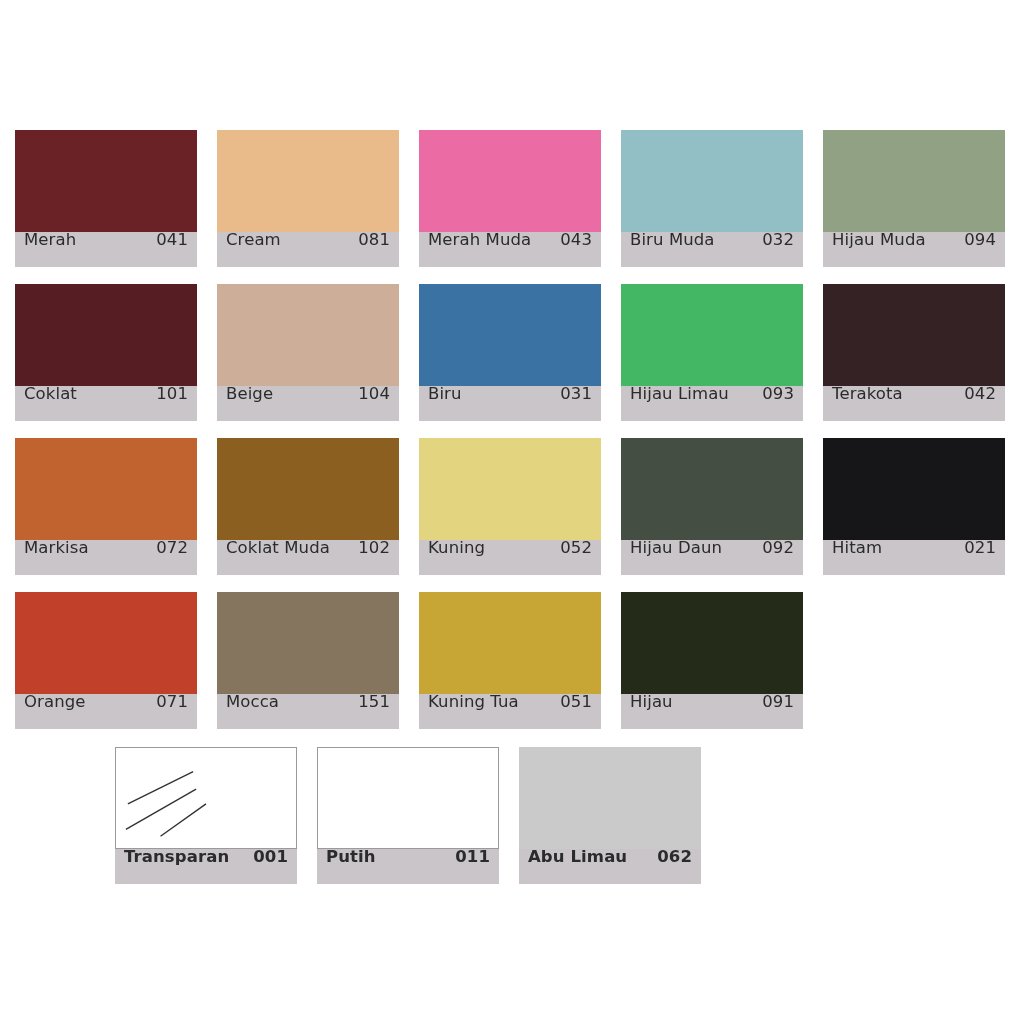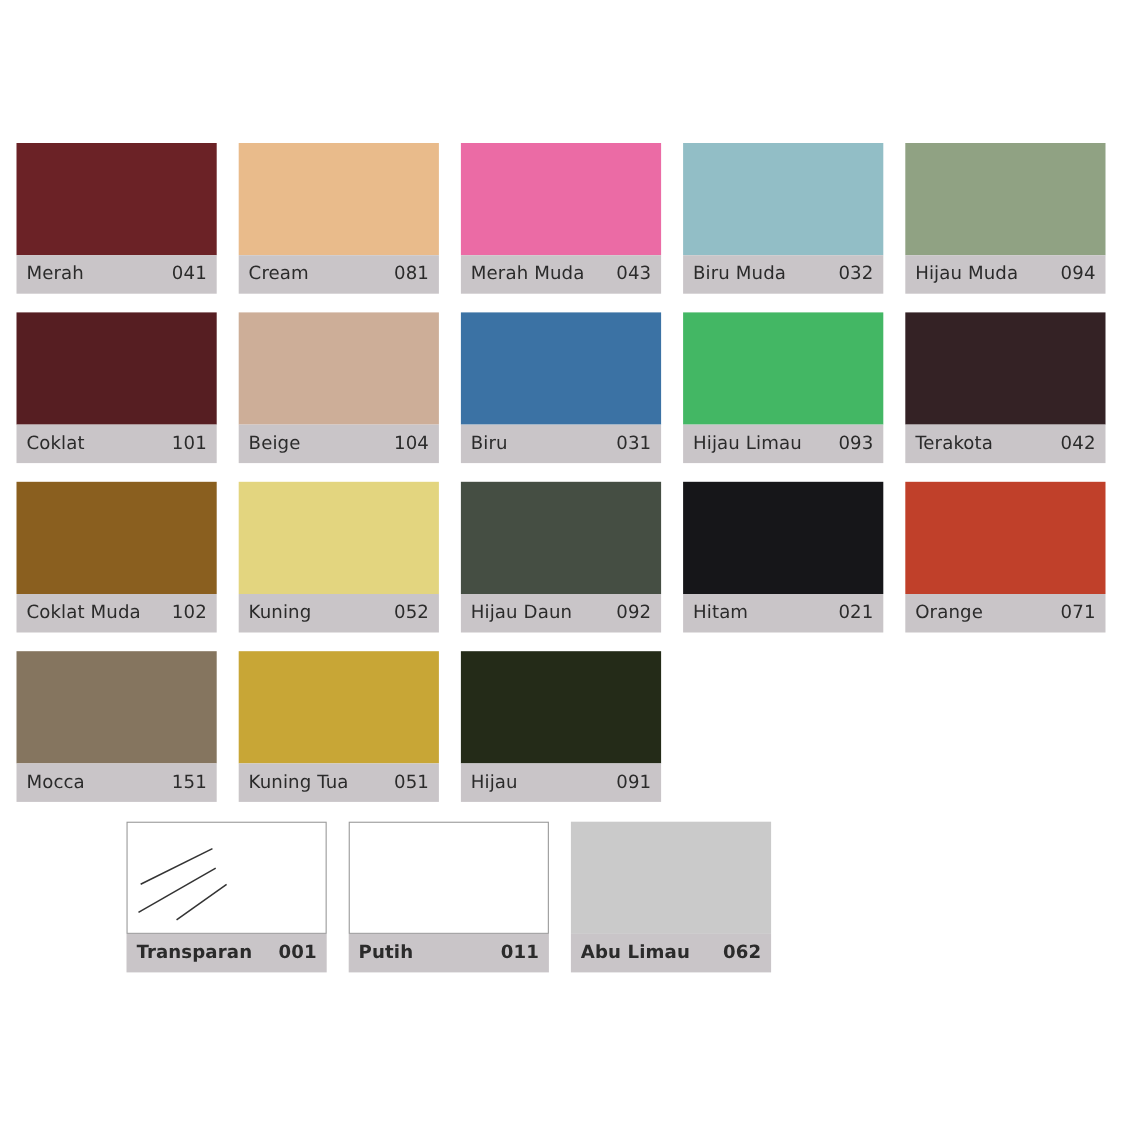--- a/index.html
+++ b/index.html
@@ -46,21 +46,21 @@
     height: 102px;
     box-sizing: border-box;
   }
 
   .swatch-label {
     width: 182px;
     height: 35px;
     background: #c9c5c8;
     box-sizing: border-box;
     display: flex;
-    align-items: center;
+    align-items: flex-start;
     justify-content: space-between;
     padding: 0 9px 0 9px;
     color: #2b2b2b;
     font-size: 16.5px;
     letter-spacing: 0.1px;
     line-height: 1;
   }
 
   .swatch-name {
     white-space: nowrap;
@@ -163,20 +163,27 @@
         </div>
       </div>
       <div class="swatch">
         <div class="swatch-color" style="background: rgb(52, 34, 37);"></div>
         <div class="swatch-label">
           <span class="swatch-name">Terakota</span>
           <span class="swatch-code">042</span>
         </div>
       </div>
       <div class="swatch">
+        <div class="swatch-color" style="background: rgb(193, 99, 47);"></div>
+        <div class="swatch-label">
+          <span class="swatch-name">Markisa</span>
+          <span class="swatch-code">072</span>
+        </div>
+      </div>
+      <div class="swatch">
         <div class="swatch-color" style="background: rgb(138, 95, 31);"></div>
         <div class="swatch-label">
           <span class="swatch-name">Coklat Muda</span>
           <span class="swatch-code">102</span>
         </div>
       </div>
       <div class="swatch">
         <div class="swatch-color" style="background: rgb(227, 213, 127);"></div>
         <div class="swatch-label">
           <span class="swatch-name">Kuning</span>

